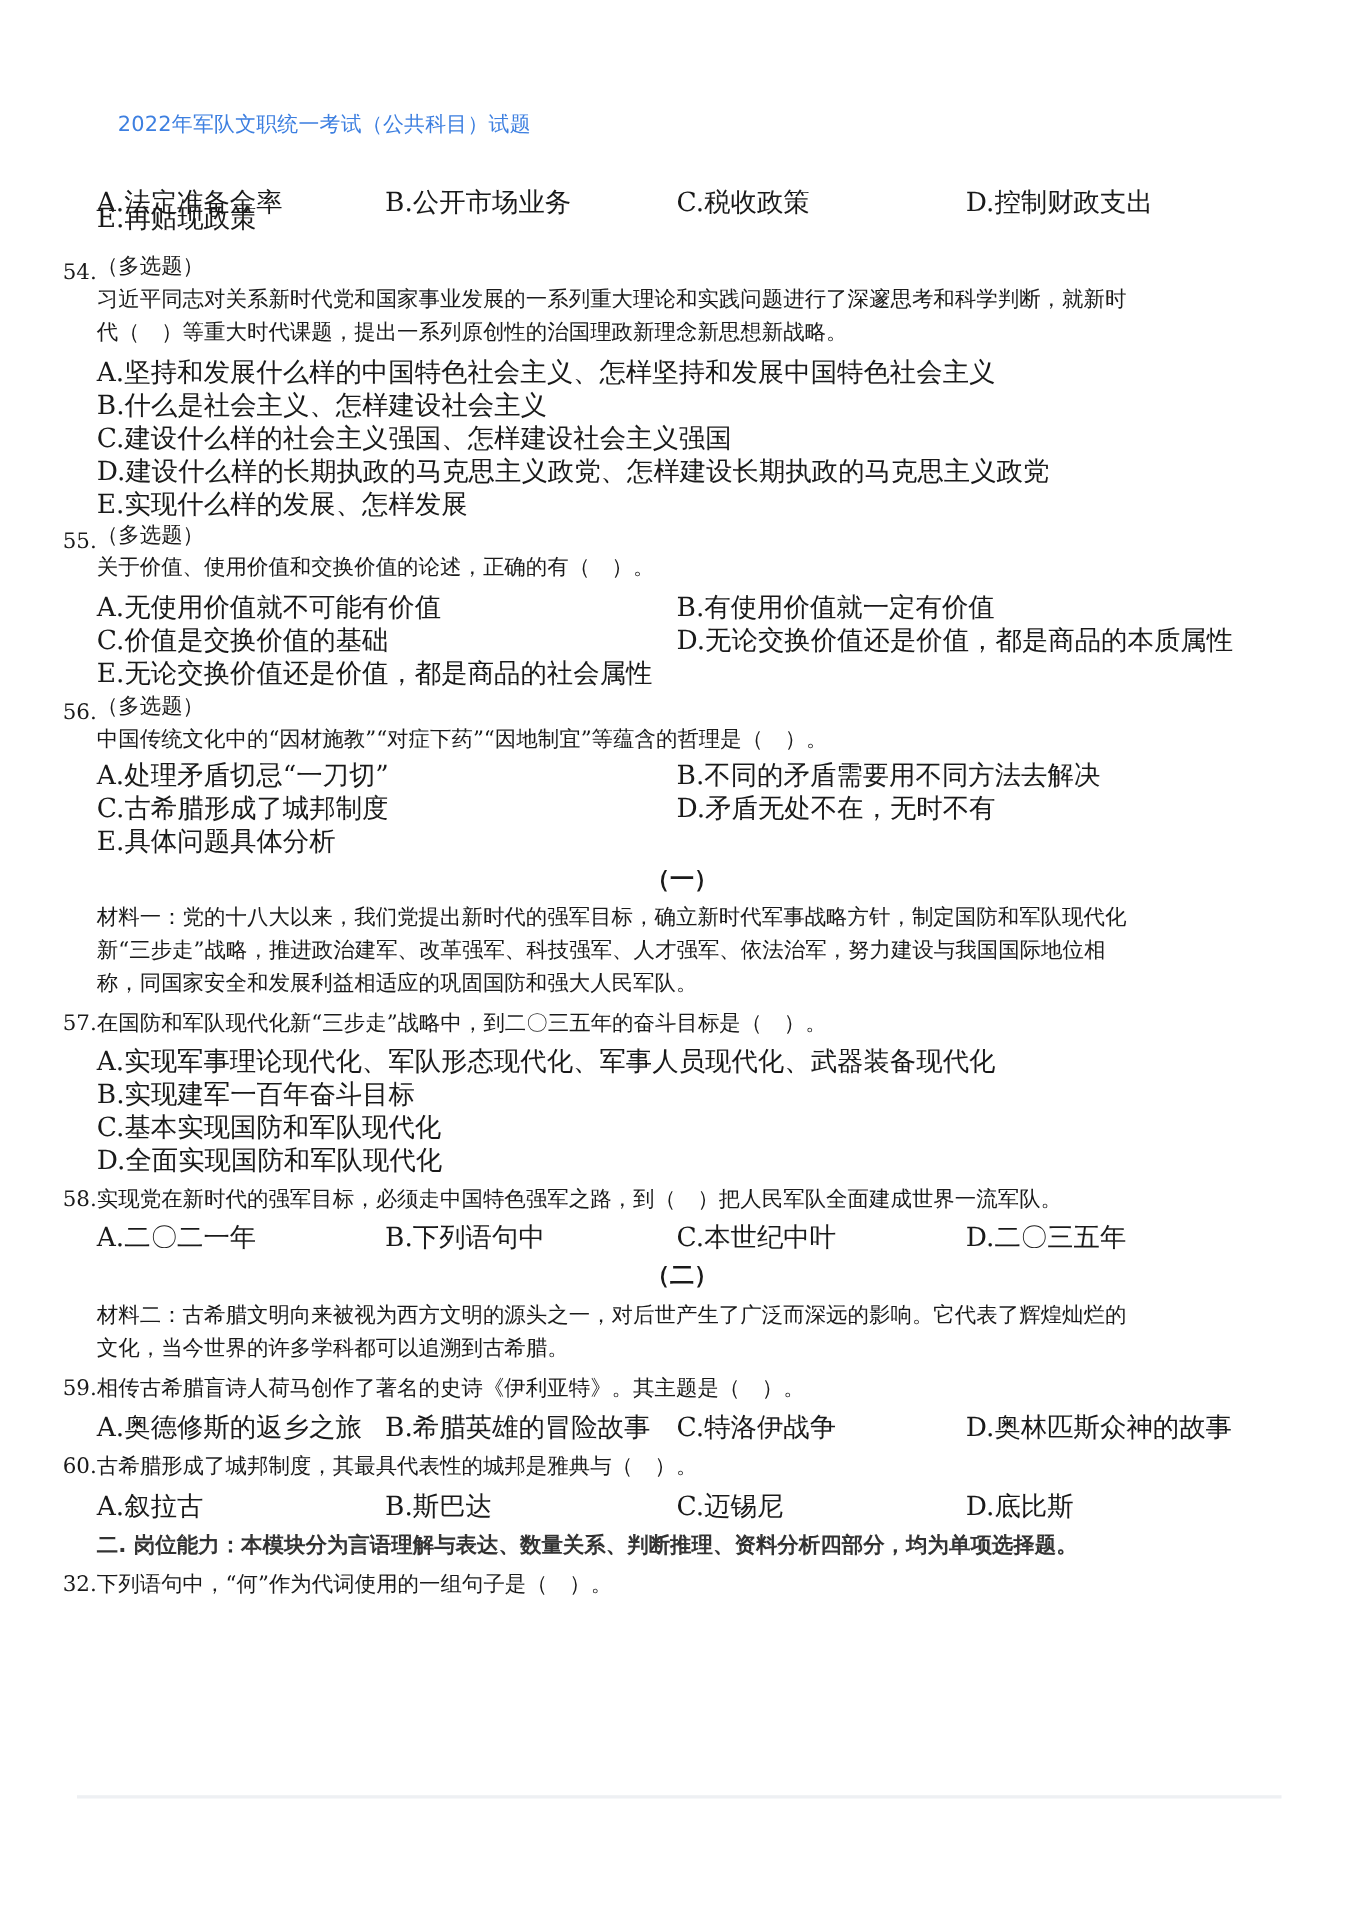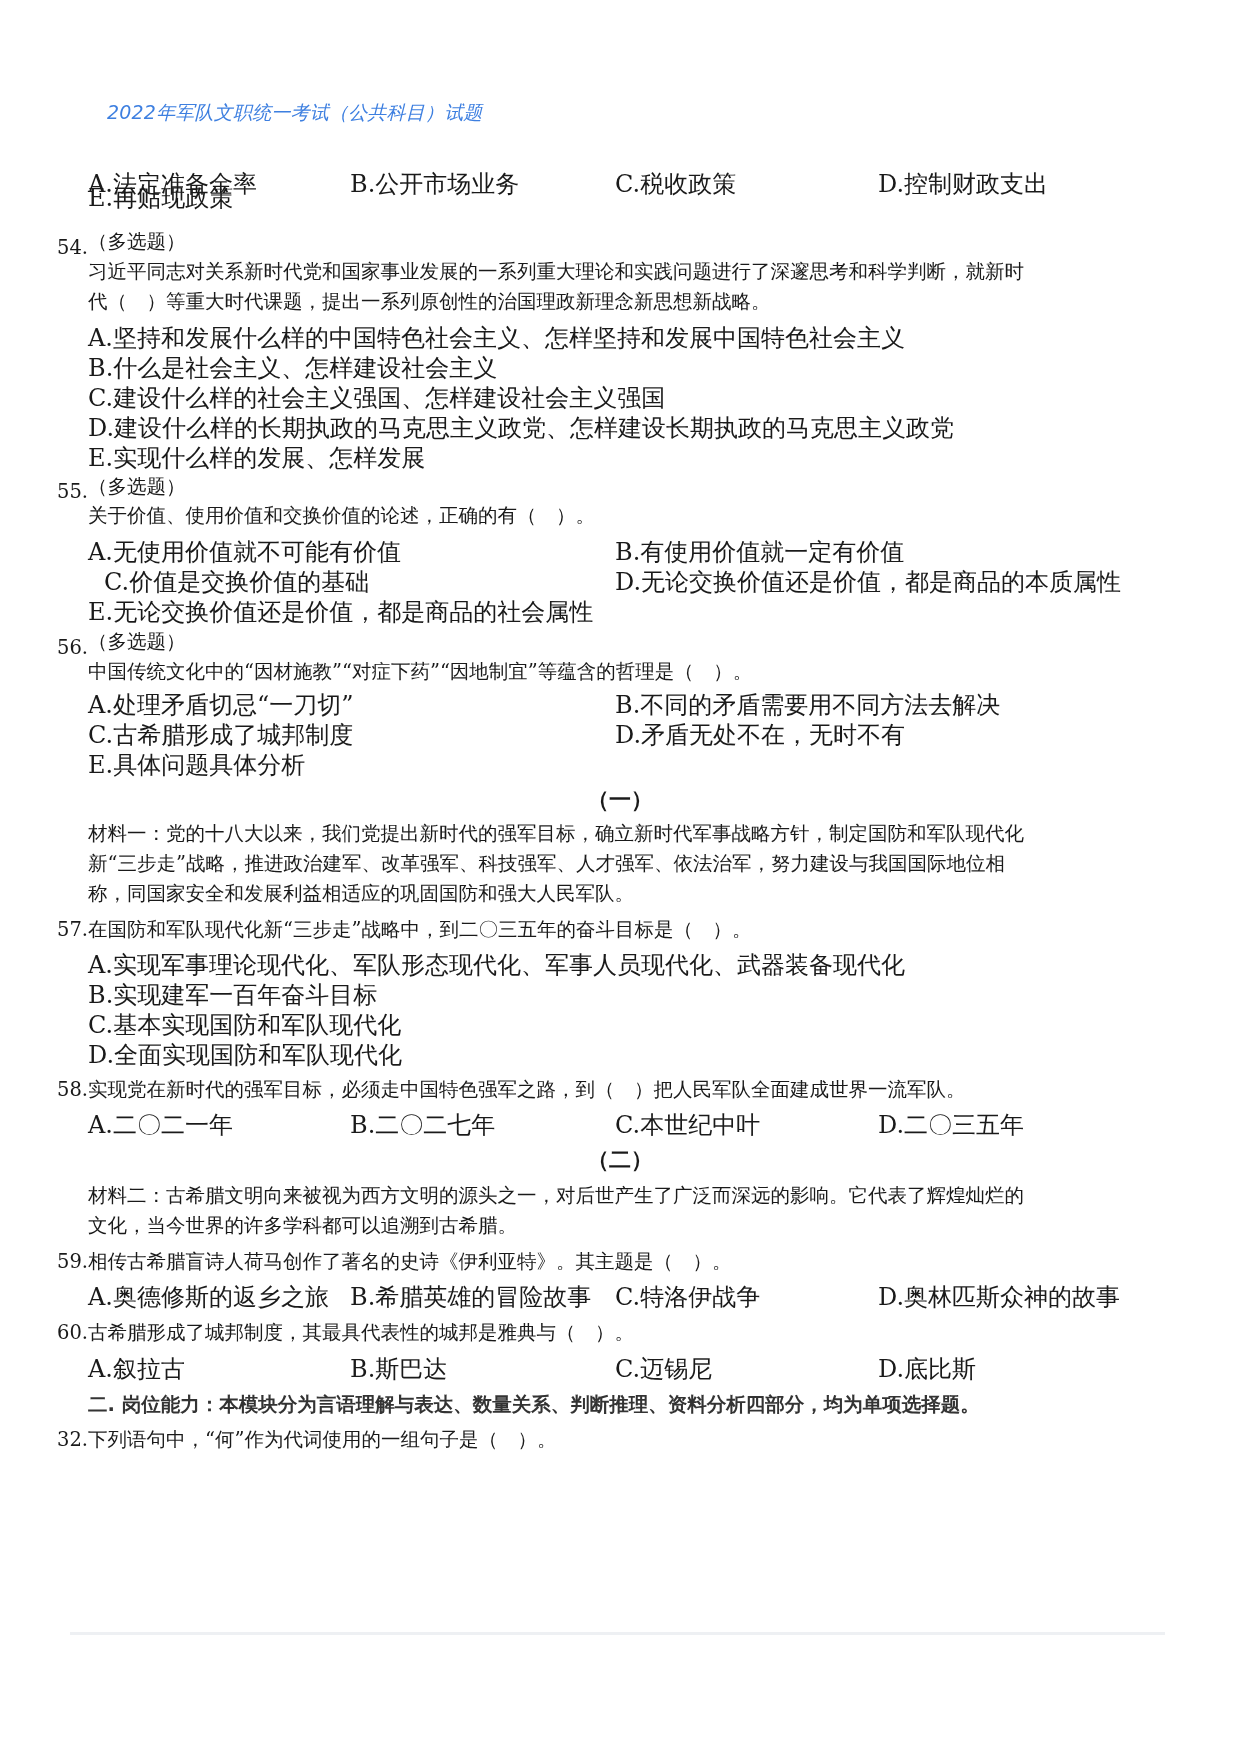--- a/index.html
+++ b/index.html
@@ -1,19 +1,19 @@
 <!DOCTYPE html>
 <html><head>
 <meta charset="utf-8">
 <style>
   html, body { margin: 0; padding: 0; background: #ffffff; }
   body { width: 1240px; height: 1754px; position: relative; overflow: hidden;
          font-family: "DejaVu Serif", "Liberation Serif", serif; color: #1a1a1a; }
   .page-header { position: absolute; left: 107px; top: 100px; font-family: "DejaVu Sans", "Liberation Sans", sans-serif;
-                 font-size: 19px; color: #3d7fe0; letter-spacing: 0.2px; font-style: italic; }
+                 font-size: 19px; color: #3d7fe0; letter-spacing: 0.2px; }
   .line { position: absolute; font-size: 19.5px; white-space: nowrap; line-height: 24px; text-align: right; }
   .qnum { position: absolute; font-size: 19.5px; white-space: nowrap; line-height: 24px; }
   .center { position: absolute; left: 0; width: 1240px; text-align: center; font-weight: bold; font-size: 22px; line-height: 26px; }
   .section { position: absolute; left: 88px; font-family: "DejaVu Sans", "Liberation Sans", sans-serif; font-weight: bold; font-size: 19.5px; color: #333; white-space: nowrap; line-height: 24px; }
   .footer-rule { position: absolute; left: 70px; width: 1095px; top: 1632px; height: 3px; background: #eef0f3; }
   .opt { position: absolute; font-size: 24px; white-space: nowrap; line-height: 24px; }
 </style>
 </head>
 <body>
 
@@ -38,21 +38,21 @@
   <div class="opt" style="left:88px;top:416px">D.建设什么样的长期执政的马克思主义政党、怎样建设长期执政的马克思主义政党</div>
   <div class="opt" style="left:88px;top:446px">E.实现什么样的发展、怎样发展</div>
 </div>
 
 <div>
   <div class="qnum" style="left:57px;top:480px">55.</div>
   <div class="line" style="left:88px;top:475px">（多选题）</div>
   <div class="line" style="left:88px;top:504px">关于价值、使用价值和交换价值的论述，正确的有（　）。</div>
   <div class="opt" style="left:88px;top:540px">A.无使用价值就不可能有价值</div>
   <div class="opt" style="left:615px;top:540px">B.有使用价值就一定有价值</div>
-  <div class="opt" style="left:104px;top:570px">C.价值是交换价值的基础</div>
+  <div class="opt" style="left:88px;top:570px">C.价值是交换价值的基础</div>
   <div class="opt" style="left:615px;top:570px">D.无论交换价值还是价值，都是商品的本质属性</div>
   <div class="opt" style="left:88px;top:600px">E.无论交换价值还是价值，都是商品的社会属性</div>
 </div>
 
 <div>
   <div class="qnum" style="left:57px;top:636px">56.</div>
   <div class="line" style="left:88px;top:630px">（多选题）</div>
   <div class="line" style="left:88px;top:660px">中国传统文化中的“因材施教”“对症下药”“因地制宜”等蕴含的哲理是（　）。</div>
   <div class="opt" style="left:88px;top:693px">A.处理矛盾切忌“一刀切”</div>
   <div class="opt" style="left:615px;top:693px">B.不同的矛盾需要用不同方法去解决</div>
@@ -72,21 +72,21 @@
   <div class="line" style="left:57px;top:918px">57.在国防和军队现代化新“三步走”战略中，到二〇三五年的奋斗目标是（　）。</div>
   <div class="opt" style="left:88px;top:953px">A.实现军事理论现代化、军队形态现代化、军事人员现代化、武器装备现代化</div>
   <div class="opt" style="left:88px;top:983px">B.实现建军一百年奋斗目标</div>
   <div class="opt" style="left:88px;top:1013px">C.基本实现国防和军队现代化</div>
   <div class="opt" style="left:88px;top:1043px">D.全面实现国防和军队现代化</div>
 </div>
 
 <div>
   <div class="line" style="left:57px;top:1078px">58.实现党在新时代的强军目标，必须走中国特色强军之路，到（　）把人民军队全面建成世界一流军队。</div>
   <div class="opt" style="left:88px;top:1113px">A.二〇二一年</div>
-  <div class="opt" style="left:350px;top:1113px">B.二〇二七年</div>
+  <div class="opt" style="left:350px;top:1113px">B.下列语句中</div>
   <div class="opt" style="left:615px;top:1113px">C.本世纪中叶</div>
   <div class="opt" style="left:878px;top:1113px">D.二〇三五年</div>
 </div>
 
 <div>
   <div class="center" style="top:1146px">（二）</div>
   <div class="line" style="left:88px;top:1184px">材料二：古希腊文明向来被视为西方文明的源头之一，对后世产生了广泛而深远的影响。它代表了辉煌灿烂的</div>
   <div class="line" style="left:88px;top:1214px">文化，当今世界的许多学科都可以追溯到古希腊。</div>
 </div>
 

